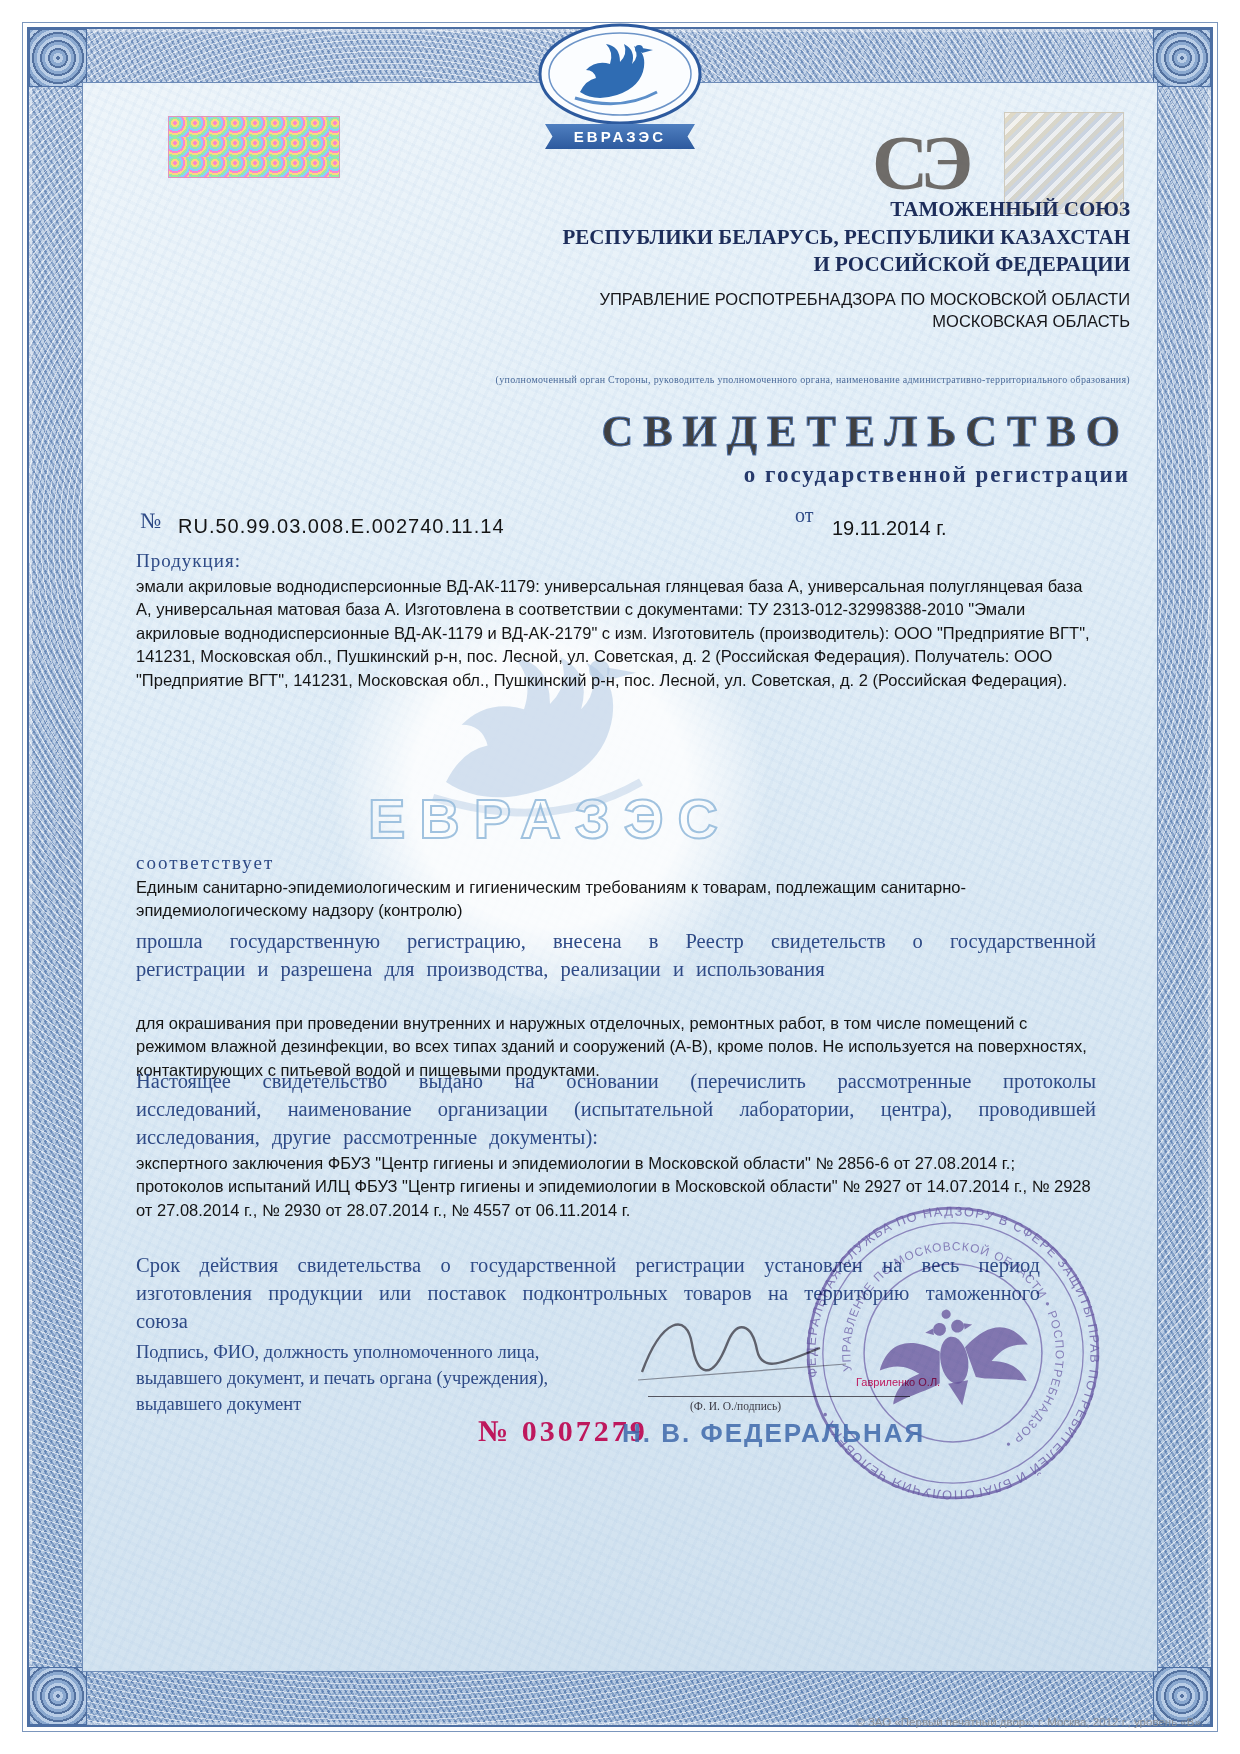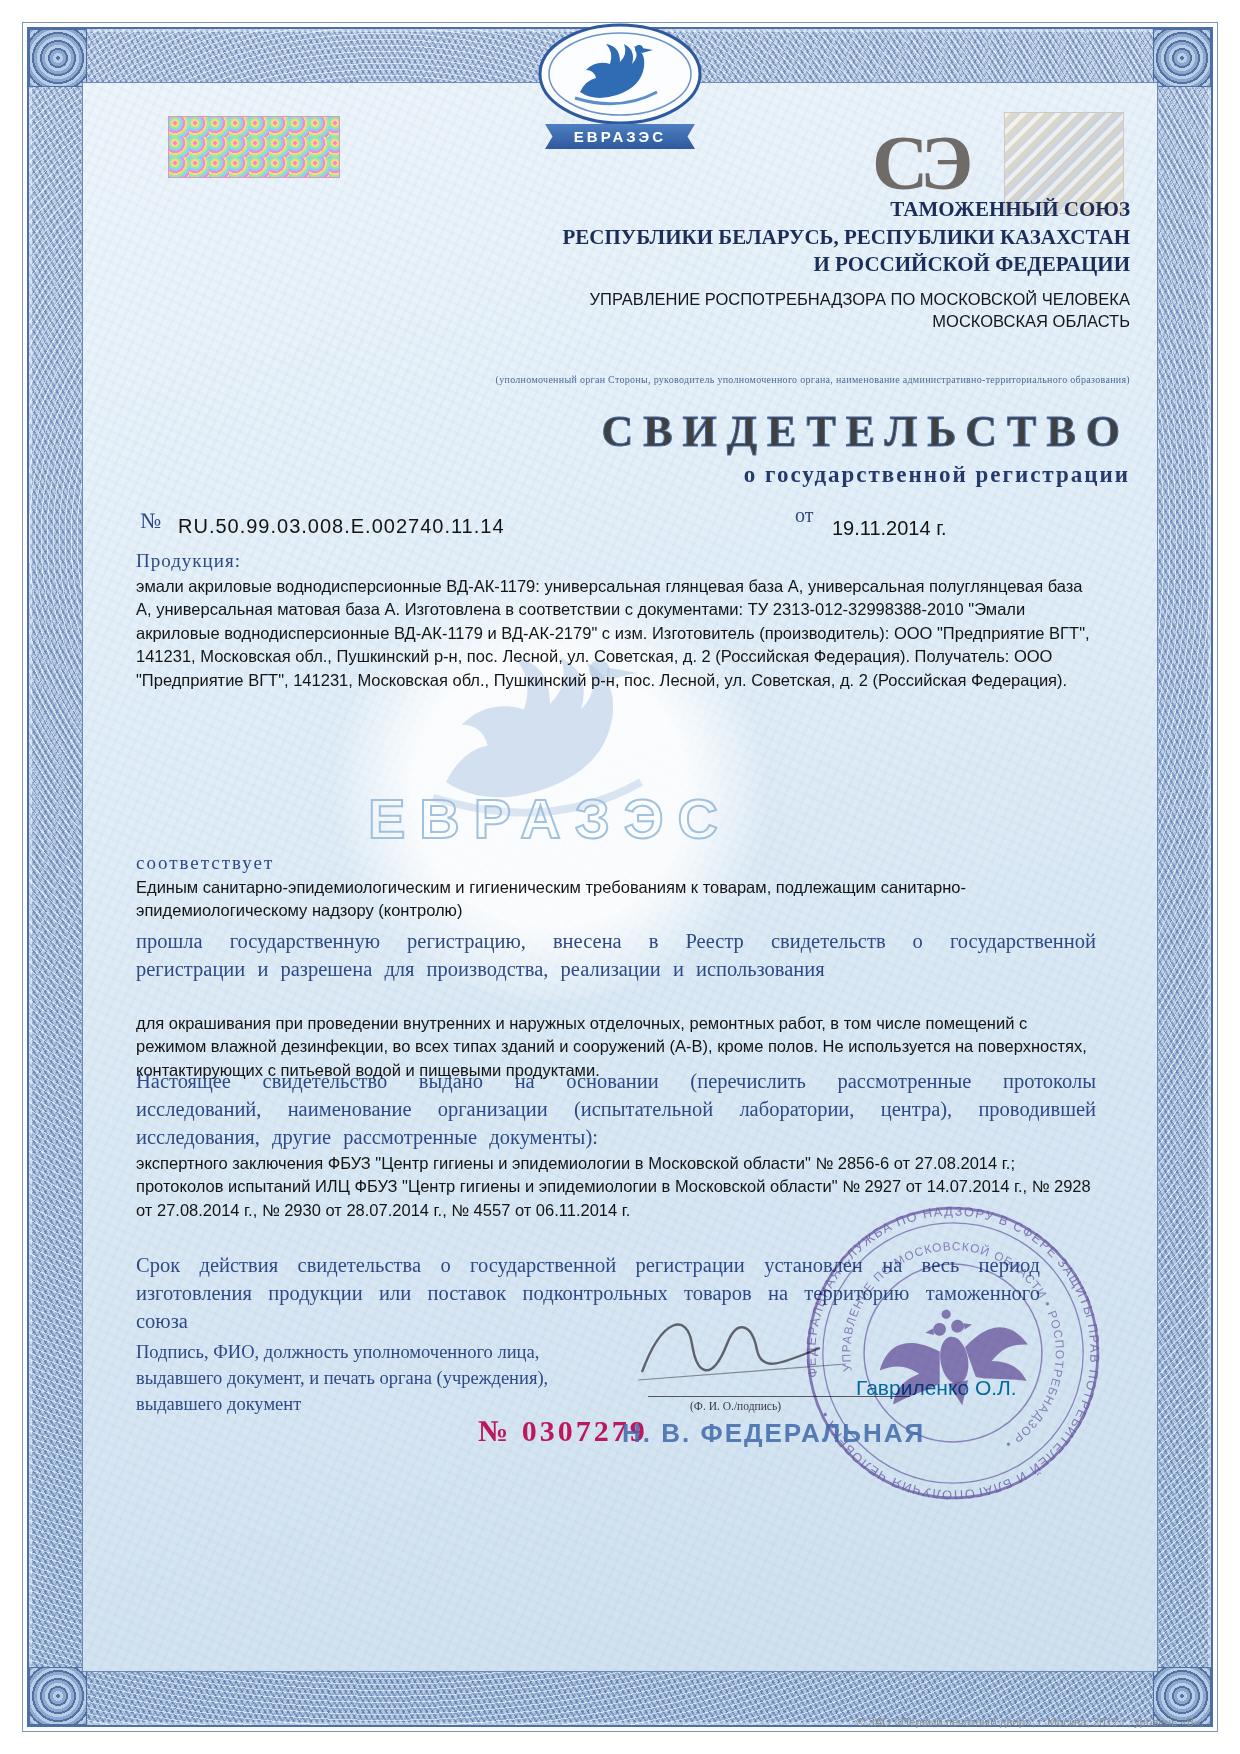--- a/index.html
+++ b/index.html
@@ -55,21 +55,21 @@
   .title-main{font-weight:bold;font-size:44px;letter-spacing:10px;color:#404040;
     -webkit-text-stroke:1px #46699f;text-shadow:0 1px 0 rgba(255,255,255,.7);}
   .title-sub{font-weight:bold;font-size:23px;letter-spacing:2px;color:#26396b;}
   .serifblue{color:#2e4a86;}
   .body-sans{font-family:"Liberation Sans",sans-serif;font-size:16.5px;color:#141414;line-height:1.42;}
   .para-serif{font-size:20.5px;line-height:1.36;color:#2e4a86;text-align:justify;word-spacing:7px;}
   .abs{position:absolute;}
   .red-no{font-weight:bold;font-size:30px;letter-spacing:3px;color:#be185d;}
   .stamp-name{font-family:"Liberation Sans",sans-serif;font-weight:bold;font-size:26px;
     letter-spacing:2px;color:rgba(62,105,170,.85);}
-  .sig-name{font-family:"Liberation Sans",sans-serif;font-size:21px;color:#0369a1;}
+  .sig-name{font-family:"Liberation Sans",sans-serif;font-size:11px;color:#be185d;}
   .sig-line{position:absolute;left:648px;top:1396px;width:262px;border-top:1.5px solid #55555f;}
   .sig-caption{position:absolute;left:690px;top:1400px;font-size:11.5px;color:#3a3a44;}
   .stamp{position:absolute;left:788px;top:1188px;width:330px;height:330px;
     transform:rotate(-10deg);opacity:.8;mix-blend-mode:multiply;}
   .copyright{position:absolute;right:36px;top:1716px;font-family:"Liberation Sans",sans-serif;
     font-size:11.5px;color:#8a8f96;}
 </style>
 </head>
 <body>
 
@@ -107,21 +107,21 @@
 
   <div class="holo-left"></div>
   <div class="se-mark">СЭ</div>
   <div class="holo-right"></div>
 
   <div class="center" style="top:196px">
     <div class="union">ТАМОЖЕННЫЙ СОЮЗ</div>
     <div class="union">РЕСПУБЛИКИ БЕЛАРУСЬ, РЕСПУБЛИКИ КАЗАХСТАН</div>
     <div class="union">И РОССИЙСКОЙ ФЕДЕРАЦИИ</div>
     <div style="height:9px"></div>
-    <div class="authority">УПРАВЛЕНИЕ РОСПОТРЕБНАДЗОРА ПО МОСКОВСКОЙ ЧЕЛОВЕКА</div>
+    <div class="authority">УПРАВЛЕНИЕ РОСПОТРЕБНАДЗОРА ПО МОСКОВСКОЙ ОБЛАСТИ</div>
     <div class="authority">МОСКОВСКАЯ ОБЛАСТЬ</div>
   </div>
   <div class="center caption" style="top:374px">(уполномоченный орган Стороны, руководитель уполномоченного органа, наименование административно-территориального образования)</div>
 
   <div class="center title-main" style="top:406px">СВИДЕТЕЛЬСТВО</div>
   <div class="center title-sub" style="top:462px">о государственной регистрации</div>
 
   <div class="abs serifblue" style="left:140px;top:508px;font-size:22px">№</div>
   <div class="abs body-sans" style="left:178px;top:512px;font-size:20px;letter-spacing:1px">RU.50.99.03.008.E.002740.11.14</div>
   <div class="abs serifblue" style="left:795px;top:504px;font-size:20px">от</div>

